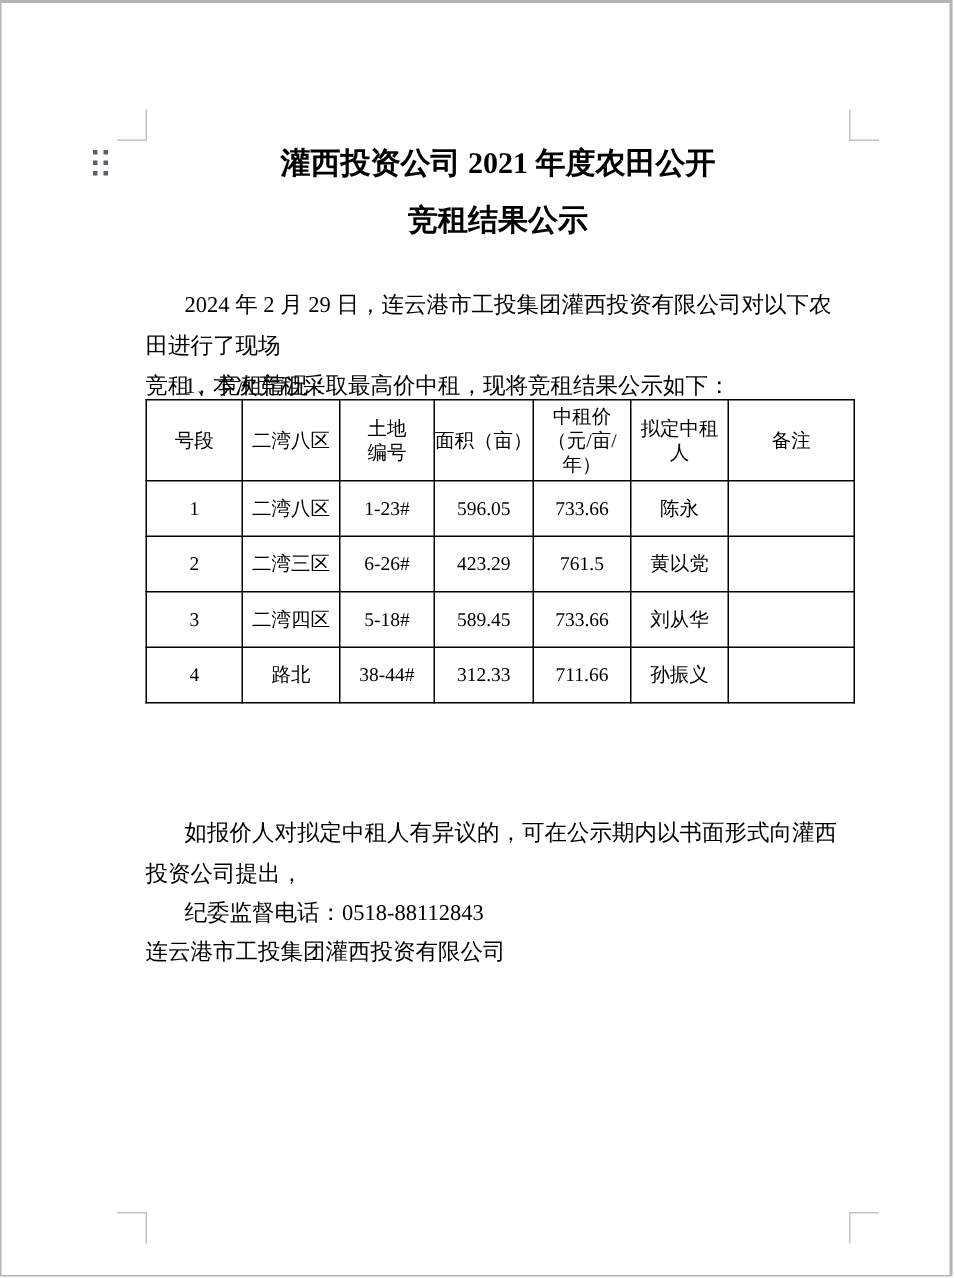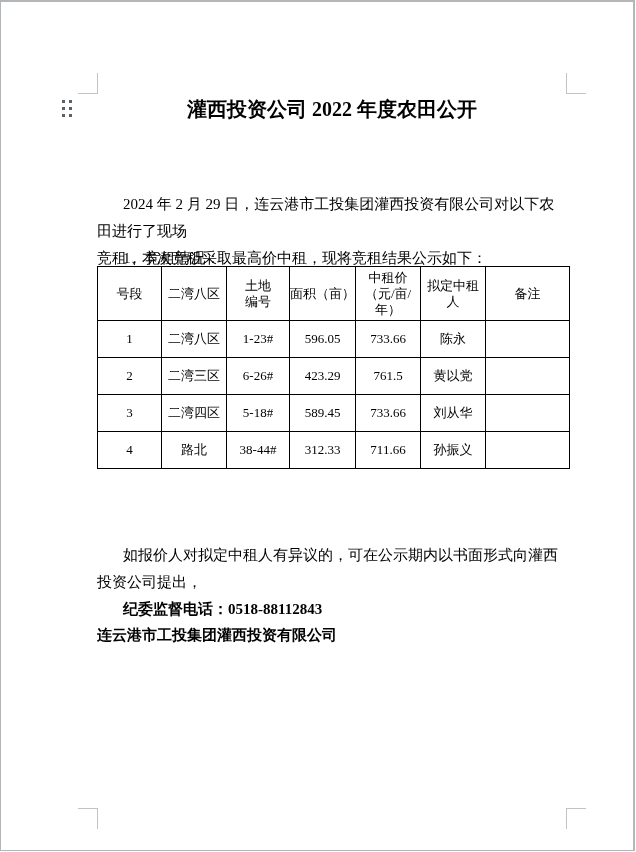--- a/index.html
+++ b/index.html
@@ -37,21 +37,21 @@
   .title{
     position:absolute;left:96px;top:88px;width:470px;
     text-align:center;font-weight:bold;font-size:20px;line-height:38px;
   }
   .block{position:absolute;left:96px;width:470px;font-size:15px;line-height:27px;}
   .indent{text-indent:26px;}
   #intro{top:189px;}
   #section1{top:243px;}
   #section2{top:494px;}
   #notice{top:541px;font-family:Liberation Mono, monospace;}
-  #footer{top:594px;line-height:26px;font-weight:bold;}
+  #footer{top:594px;line-height:26px;}
   .right{text-align:left;}
   .date-line{padding-right:33px;}
   
   table{
     position:absolute;left:96px;top:264px;
     border-collapse:collapse;table-layout:fixed;
   }
   th,td{
     border:1px solid var(--tborder);
     text-align:center;vertical-align:middle;
@@ -75,21 +75,22 @@
   <div class="dots">
     <span></span>
       <span></span>
       <span></span>
       <span></span>
       <span></span>
       <span></span>
   </div>
 
   <div class="title">
-    <div>灌西投资公司 2022 年度农田公开</div>
+    <div>灌西投资公司 2021 年度农田公开</div>
+    <div>竞租结果公示</div>
   </div>
 
   <div class="block" id="intro">
     <div class="indent">2024 年 2 月 29 日，连云港市工投集团灌西投资有限公司对以下农田进行了现场</div>
     <div>竞租，本次竞租采取最高价中租，现将竞租结果公示如下：</div>
   </div>
 
   <div class="block indent" id="section1">1、竞租情况：</div>
 
   <table>

